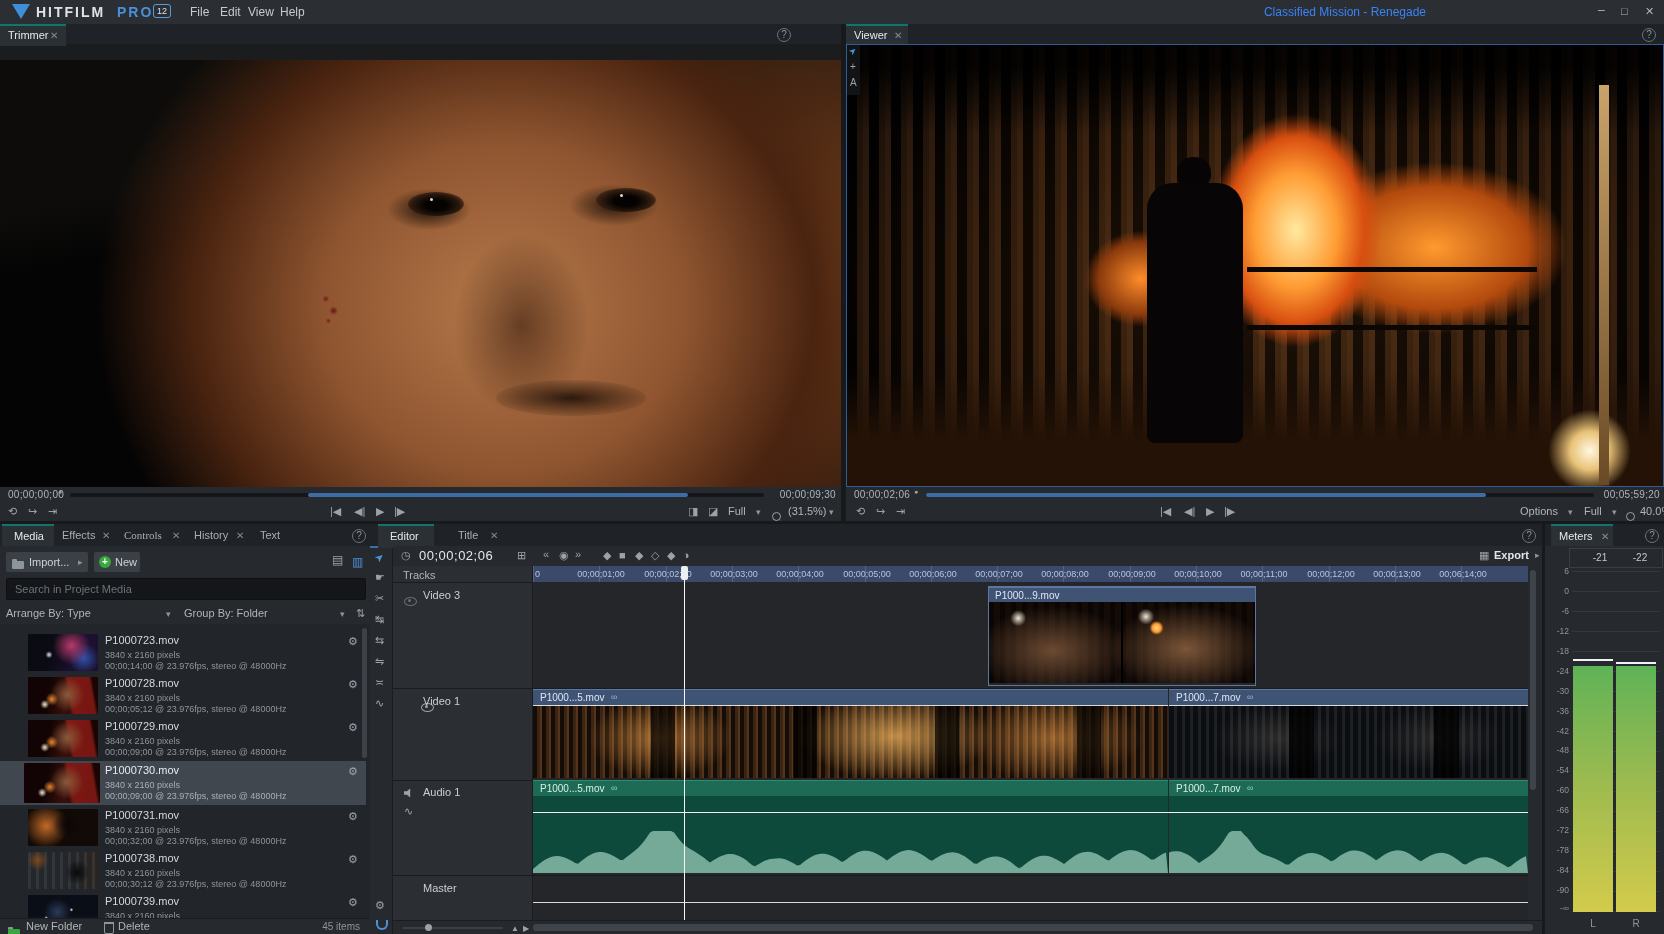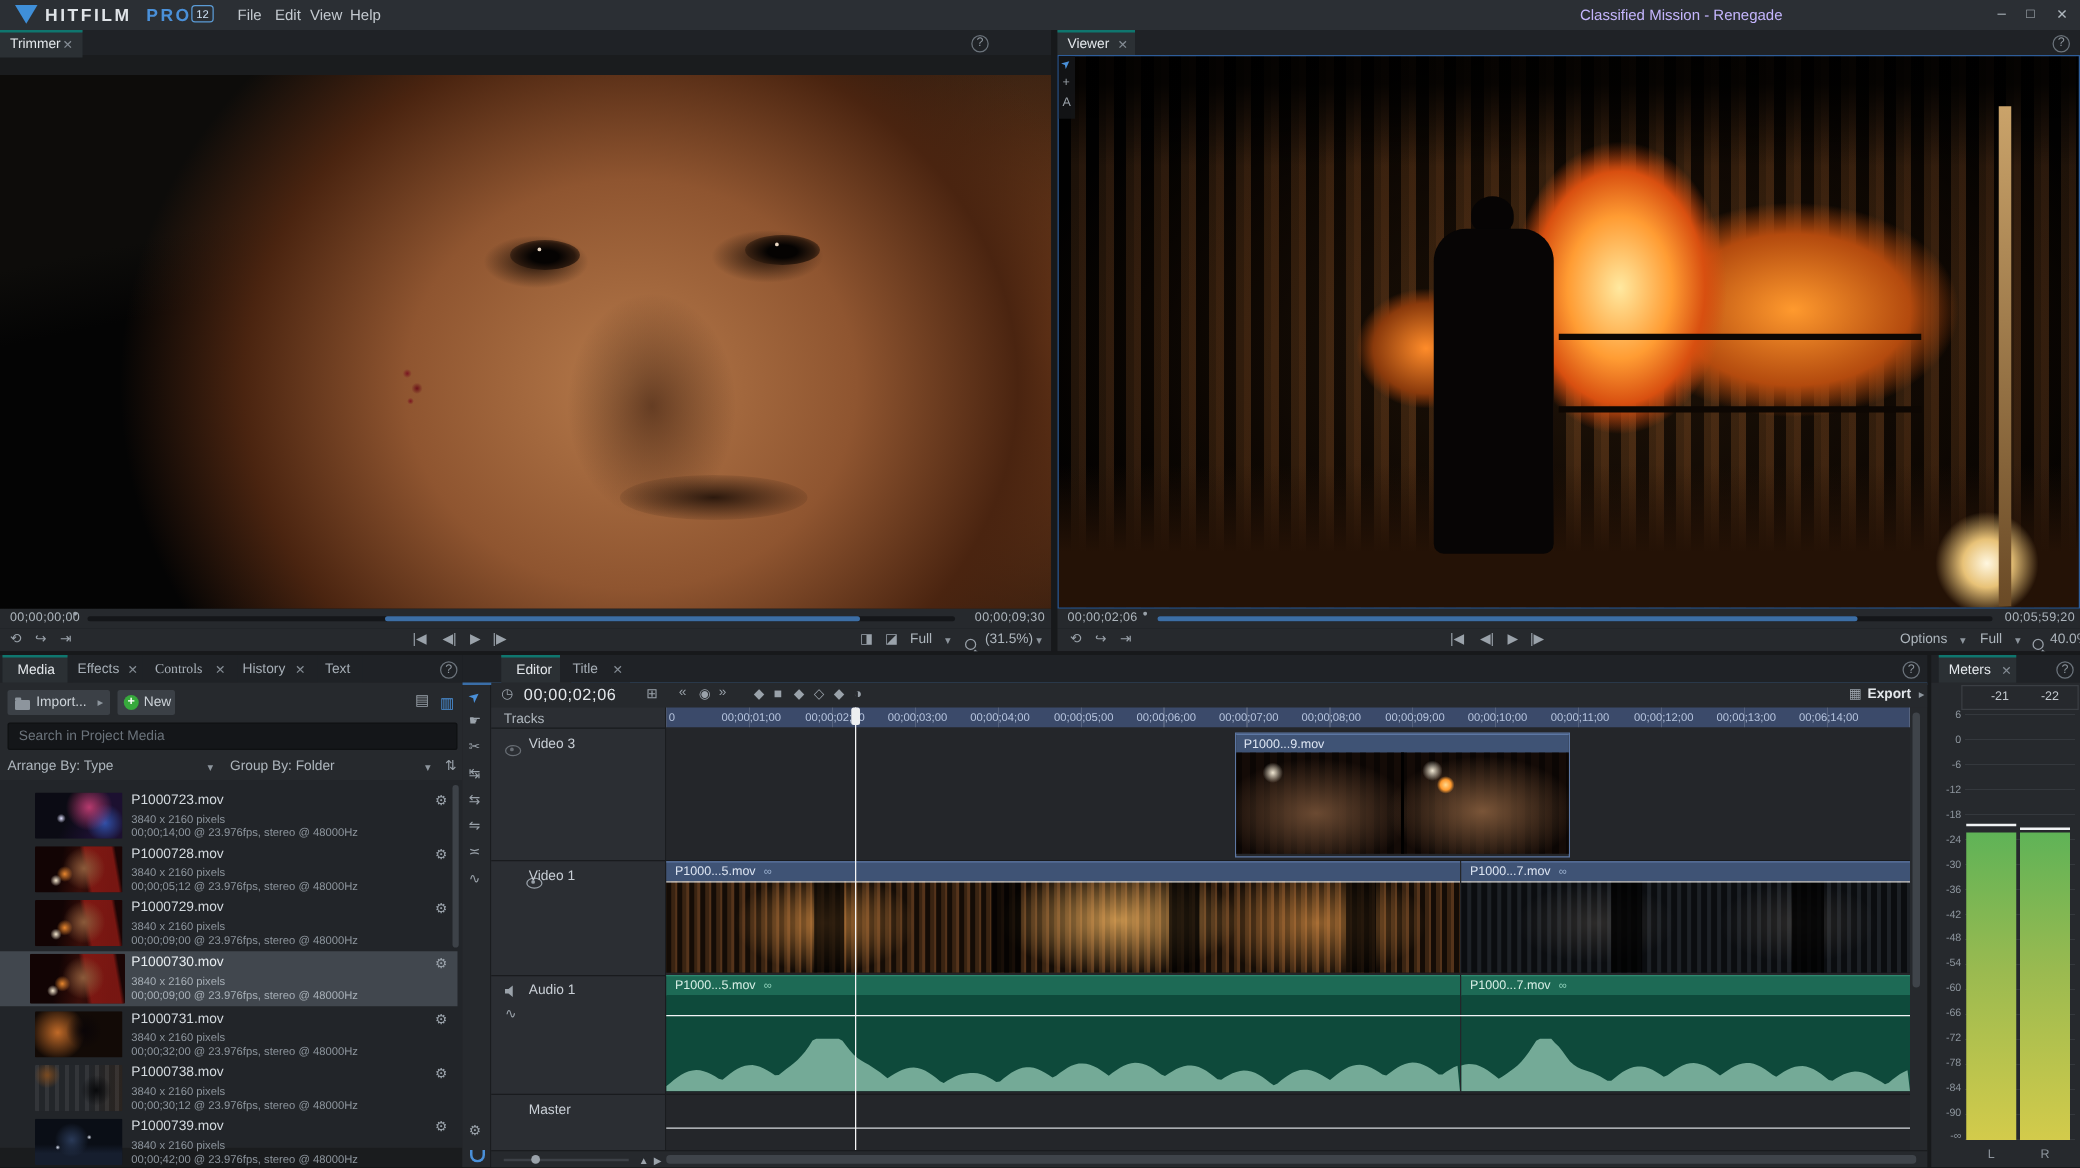--- a/index.html
+++ b/index.html
@@ -106,21 +106,21 @@
   <div class="abs titlebar">
     <div class="abs logo-tri"></div>
     <span class="abs" style="left:36px;top:4px;font-weight:bold;font-size:14px;letter-spacing:2px;color:#dfe3e7;">HITFILM</span>
     <span class="abs" style="left:117px;top:4px;font-weight:bold;font-size:14px;letter-spacing:2px;color:#4a90d9;">PRO</span>
     <span class="abs badge" style="left:153px;top:4px;">12</span>
 
     <span class="abs menu-item" style="left:190px;">File</span>
     <span class="abs menu-item" style="left:220px;">Edit</span>
     <span class="abs menu-item" style="left:248px;">View</span>
     <span class="abs menu-item" style="left:280px;">Help</span>
-    <span class="abs t12" style="left:1230px;top:5px;width:230px;text-align:center;color:#c4b5fd;">Classified Mission - Renegade</span>
+    <span class="abs t12" style="left:1230px;top:5px;width:230px;text-align:center;color:#3b82f6;">Classified Mission - Renegade</span>
     <span class="abs t12 mid" style="left:1598px;top:3px;">–</span>
     <span class="abs t11 mid" style="left:1621px;top:5px;">□</span>
     <span class="abs t11 mid" style="left:1645px;top:5px;">✕</span>
   </div>
 
   <div class="abs tabbar" style="left:0;top:24px;width:841px;height:20px;">
     <div class="tab active" style="left:0;width:66px;">
       <span class="abs" style="left:8px;top:3px;">Trimmer</span>
       <span class="abs x" style="left:50px;top:4px;">✕</span>
     </div>
@@ -291,23 +291,30 @@
       <div class="abs" style="left:0;top:269px;width:366px;height:42px;">
         <div class="th th7" style="left:28px;top:2px;"></div>
         <span class="abs t11" style="left:105px;top:2px;color:#d3d9de;">P1000739.mov</span>
         <span class="abs t9 dim" style="left:105px;top:18px;">3840 x 2160 pixels</span>
         <span class="abs t9 dim" style="left:105px;top:29px;">00;00;42;00 @ 23.976fps, stereo @ 48000Hz</span>
         <span class="abs ico" style="left:348px;top:4px;">⚙</span>
       </div>
       <div class="abs" style="left:362px;top:4px;width:5px;height:130px;background:#3d4248;border-radius:3px;"></div>
     </div>
   </div>
+  <div class="abs panelbg" style="left:0;top:918px;width:370px;height:16px;border-top:1px solid #1a1c1f;">
+    <span class="fold abs" style="left:8px;top:4px;background:#37a93c;"></span>
+    <span class="abs t11 mid" style="left:26px;top:1px;">New Folder</span>
+    <span class="trash abs" style="left:104px;top:3px;"></span>
+    <span class="abs t11 mid" style="left:118px;top:1px;">Delete</span>
+    <span class="abs t10 dim" style="left:290px;top:2px;width:70px;text-align:right;">45 items</span>
+  </div>
 
   <div class="abs tabbar" style="left:370px;top:524px;width:1172px;height:22px;border-bottom:2px solid #3a6ea8;">
-    <div class="tab active" style="left:31px;width:56px;">
+    <div class="tab active" style="left:8px;width:56px;">
       <span class="abs" style="left:12px;top:4px;">Editor</span>
     </div>
     <div class="tab" style="left:78px;width:56px;">
       <span class="abs" style="left:10px;top:5px;">Title</span>
       <span class="abs x" style="left:42px;top:6px;">✕</span>
     </div>
     <span class="abs t10 dim" style="left:1152px;top:5px;width:12px;height:12px;border:1px solid #6b737b;border-radius:50%;text-align:center;line-height:12px;">?</span>
   </div>
   <div class="abs panelbg" style="left:370px;top:548px;width:1172px;height:386px;"></div>
 

